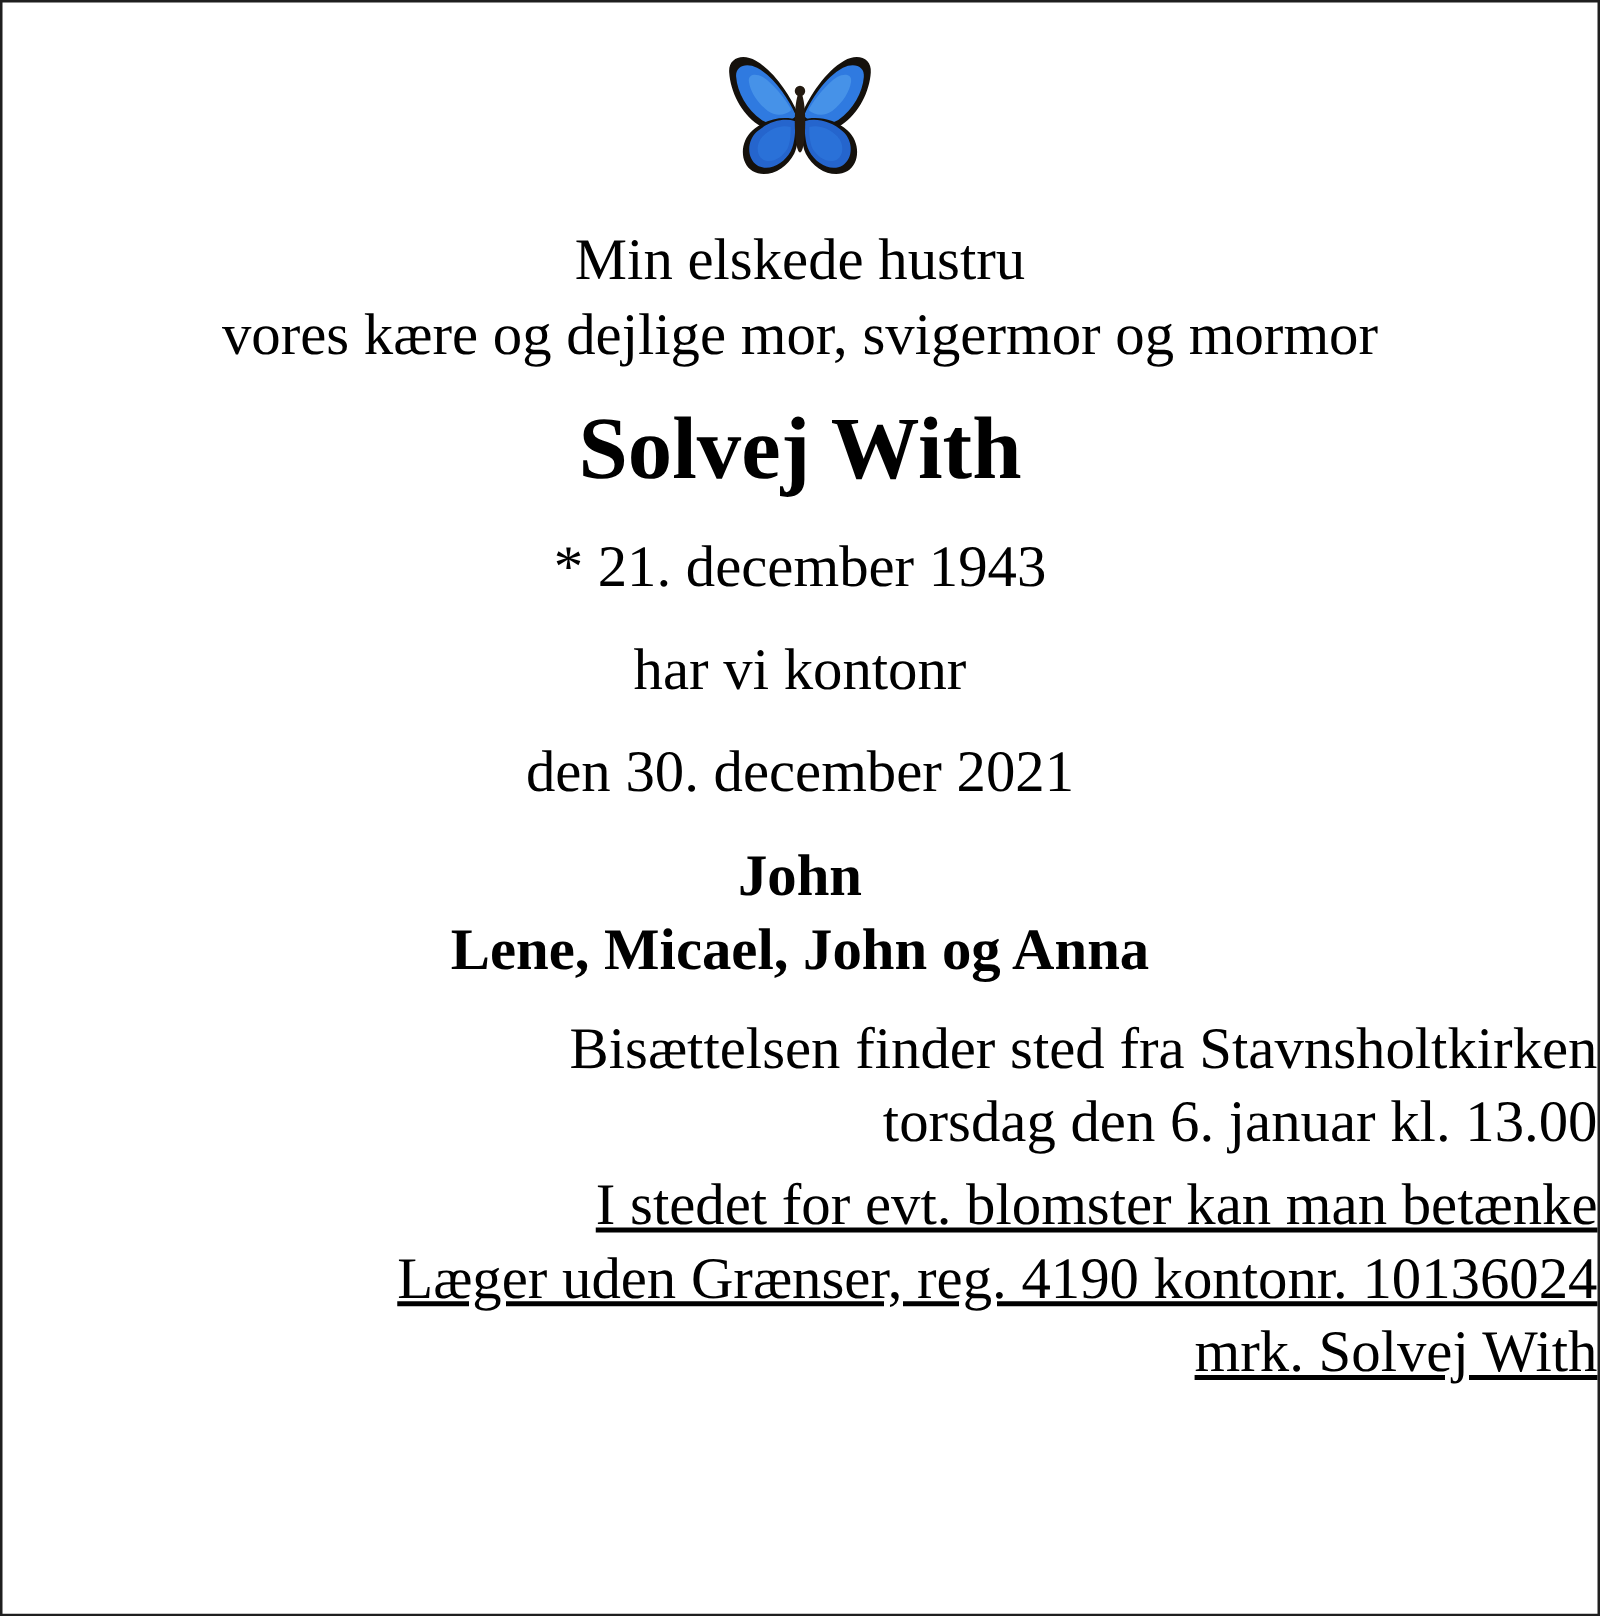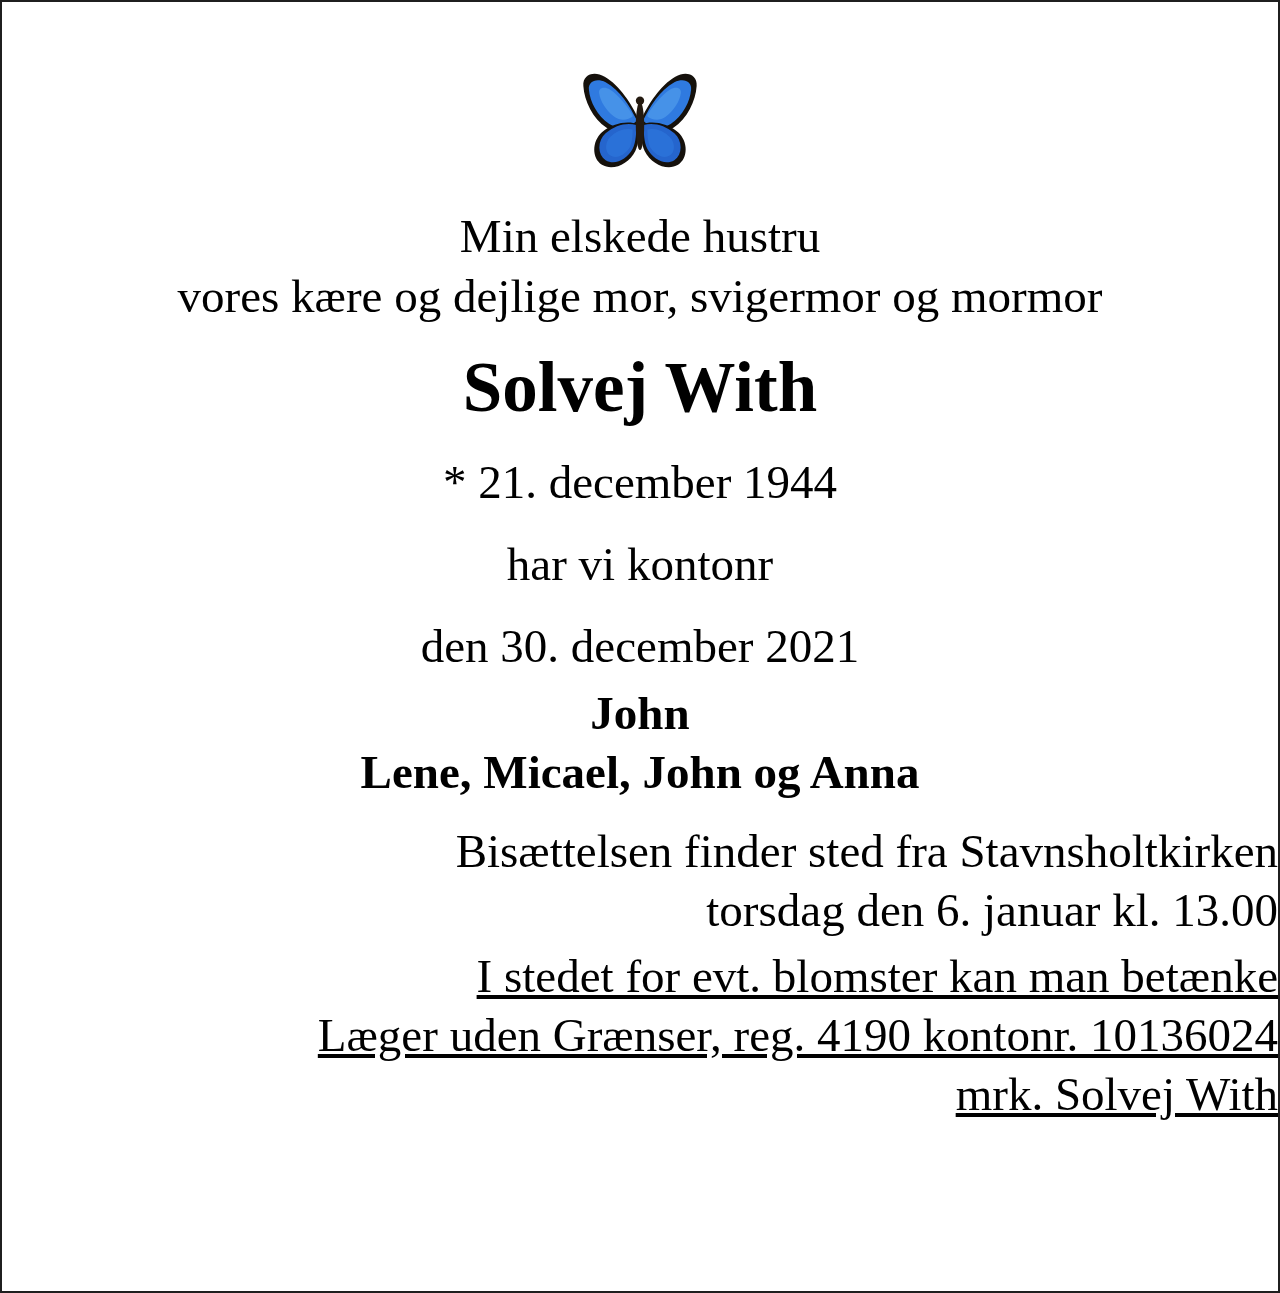--- a/index.html
+++ b/index.html
@@ -8,21 +8,21 @@
     height: 1293px;
     box-sizing: border-box;
     background: #ffffff;
     border: 2px solid #1f1f1f;
     font-family: "Liberation Serif", "DejaVu Serif", serif;
     color: #000000;
     text-align: center;
     overflow: hidden;
   }
   .notice {
-    padding-top: 64px;
+    padding-top: 36px;
     width: 100%;
   }
   .butterfly {
     width: 130px;
     height: 116px;
     margin: 0 auto;
     display: block;
   }
   .intro {
     margin-top: 24px;
@@ -34,21 +34,21 @@
     font-size: 71px;
     line-height: 86px;
     font-weight: bold;
   }
   .line {
     margin-top: 22px;
     font-size: 47px;
     line-height: 60px;
   }
   .family {
-    margin-top: 8px;
+    margin-top: 24px;
     font-size: 47px;
     line-height: 59px;
     font-weight: bold;
     text-align: center;
   }
   .block {
     margin-top: 20px;
     font-size: 47px;
     line-height: 59px;
     text-align: right;
@@ -83,21 +83,21 @@
     <circle cx="70" cy="37" r="4.5" fill="var(--butterfly-body)"></circle>
   </svg>
 
   <div class="intro">
     <div>Min elskede hustru</div>
     <div>vores kære og dejlige mor, svigermor og mormor</div>
   </div>
 
   <div class="name">Solvej With</div>
 
-  <div class="line">* 21. december 1944</div>
+  <div class="line">* 21. december 1943</div>
 
   <div class="line">har vi kontonr</div>
 
   <div class="line">den 30. december 2021</div>
 
 
   <div class="family">
     <div>John</div>
     <div>Lene, Micael, John og Anna</div>
   </div>

